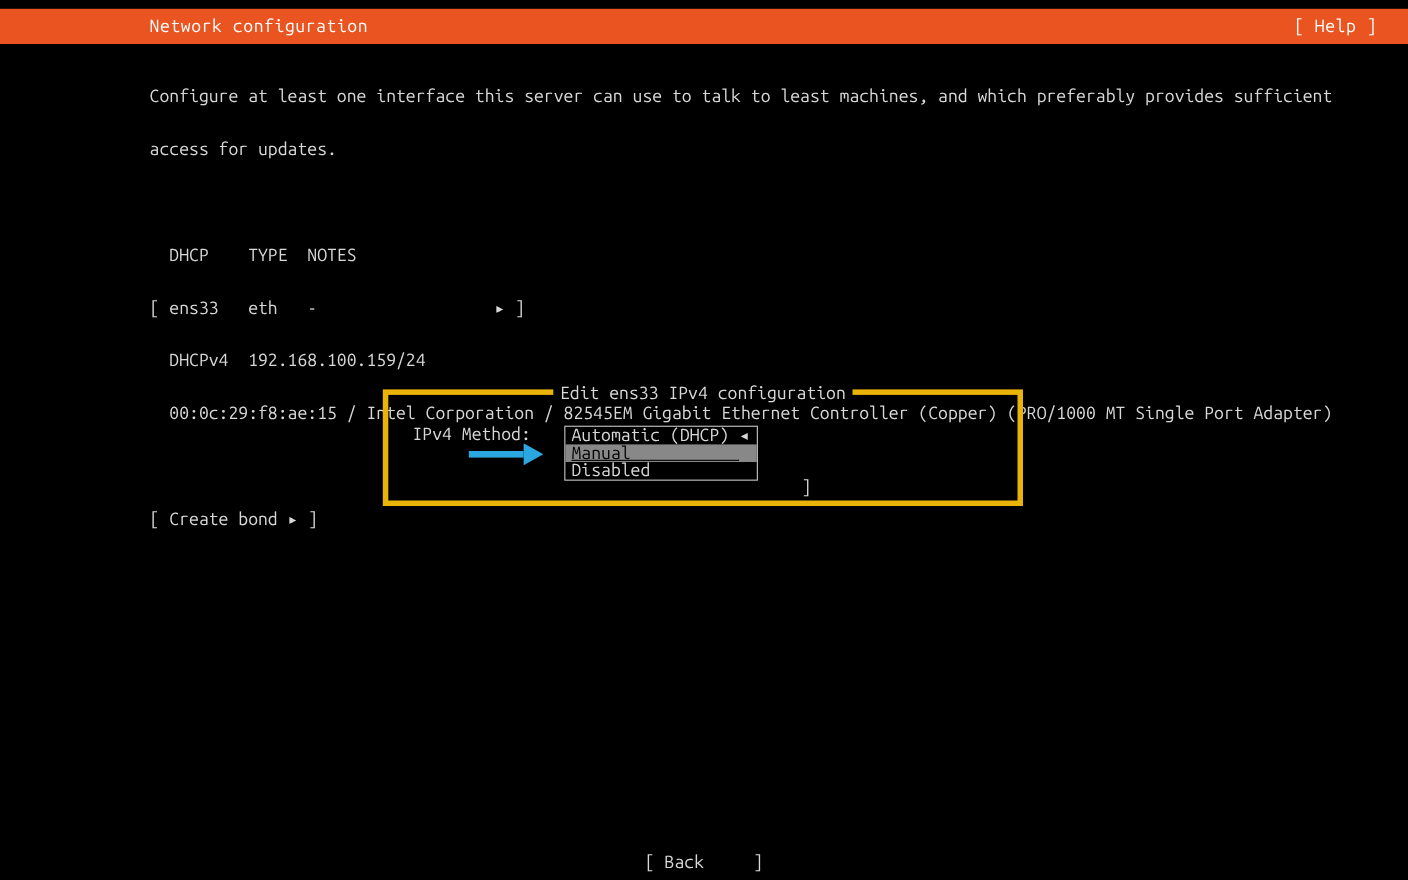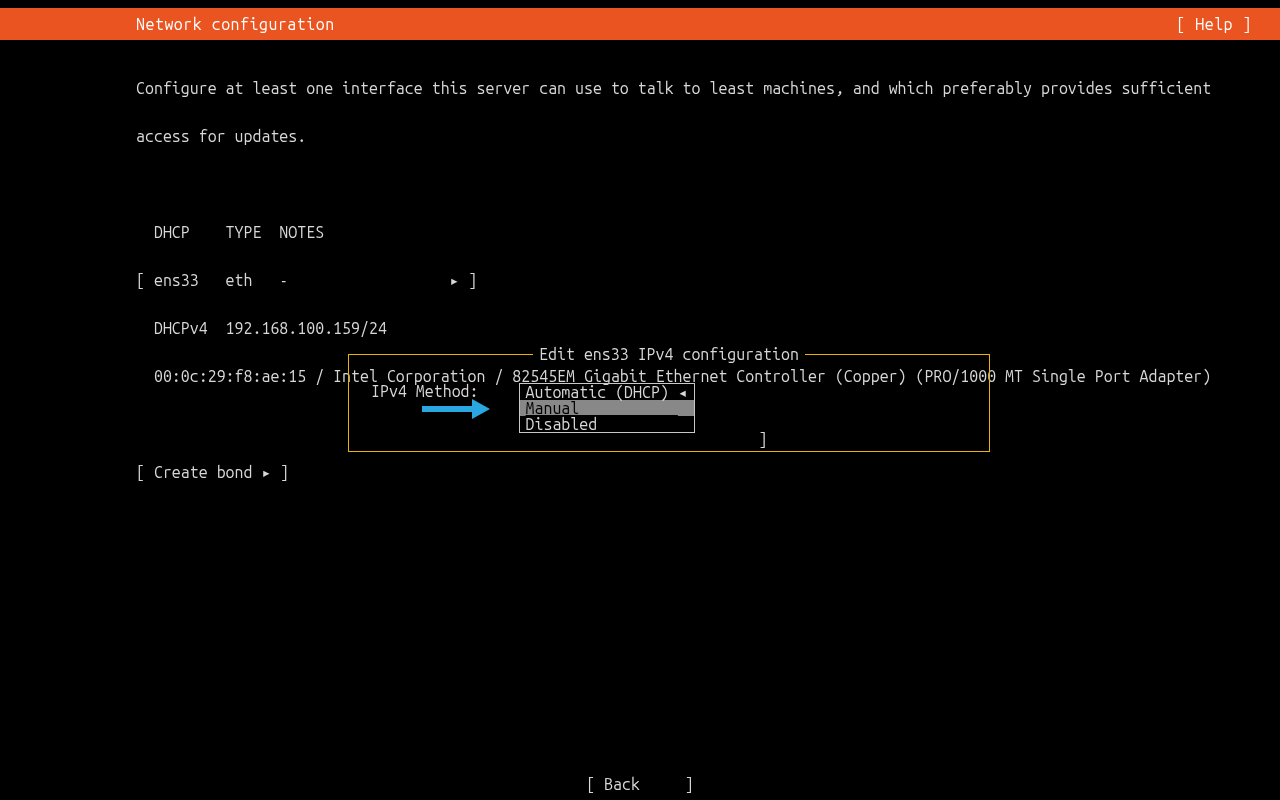--- a/index.html
+++ b/index.html
@@ -34,22 +34,22 @@
     white-space: pre;
     line-height: 16px;
   }
   .row { white-space: pre; }
   
   
   .modal {
     position: absolute;
     left: 348px;
     top: 354px;
-    width: 642px;
-    border: 1px solid #eab308;
+    width: 582px;
+    border: 5px solid #eab308;
   }
   .modal-title {
     position: absolute;
     top: -9px;
     left: 0; right: 0;
     text-align: center;
   }
   .modal-title span {
     background: #000;
     padding: 0 6px;
@@ -58,21 +58,21 @@
     padding: 28px 22px 18px 22px;
   }
   .field-row {
     display: flex;
     align-items: flex-start;
   }
   .field-label {
     white-space: pre;
   }
   .dropdown {
-    margin-left: 40px;
+    margin-left: 30px;
     border: 1px solid #c8c8c8;
     min-width: 166px;
   }
   .dd-item {
     padding: 0 6px;
     white-space: pre;
     height: 16px;
     line-height: 16px;
     cursor: pointer;
   }

